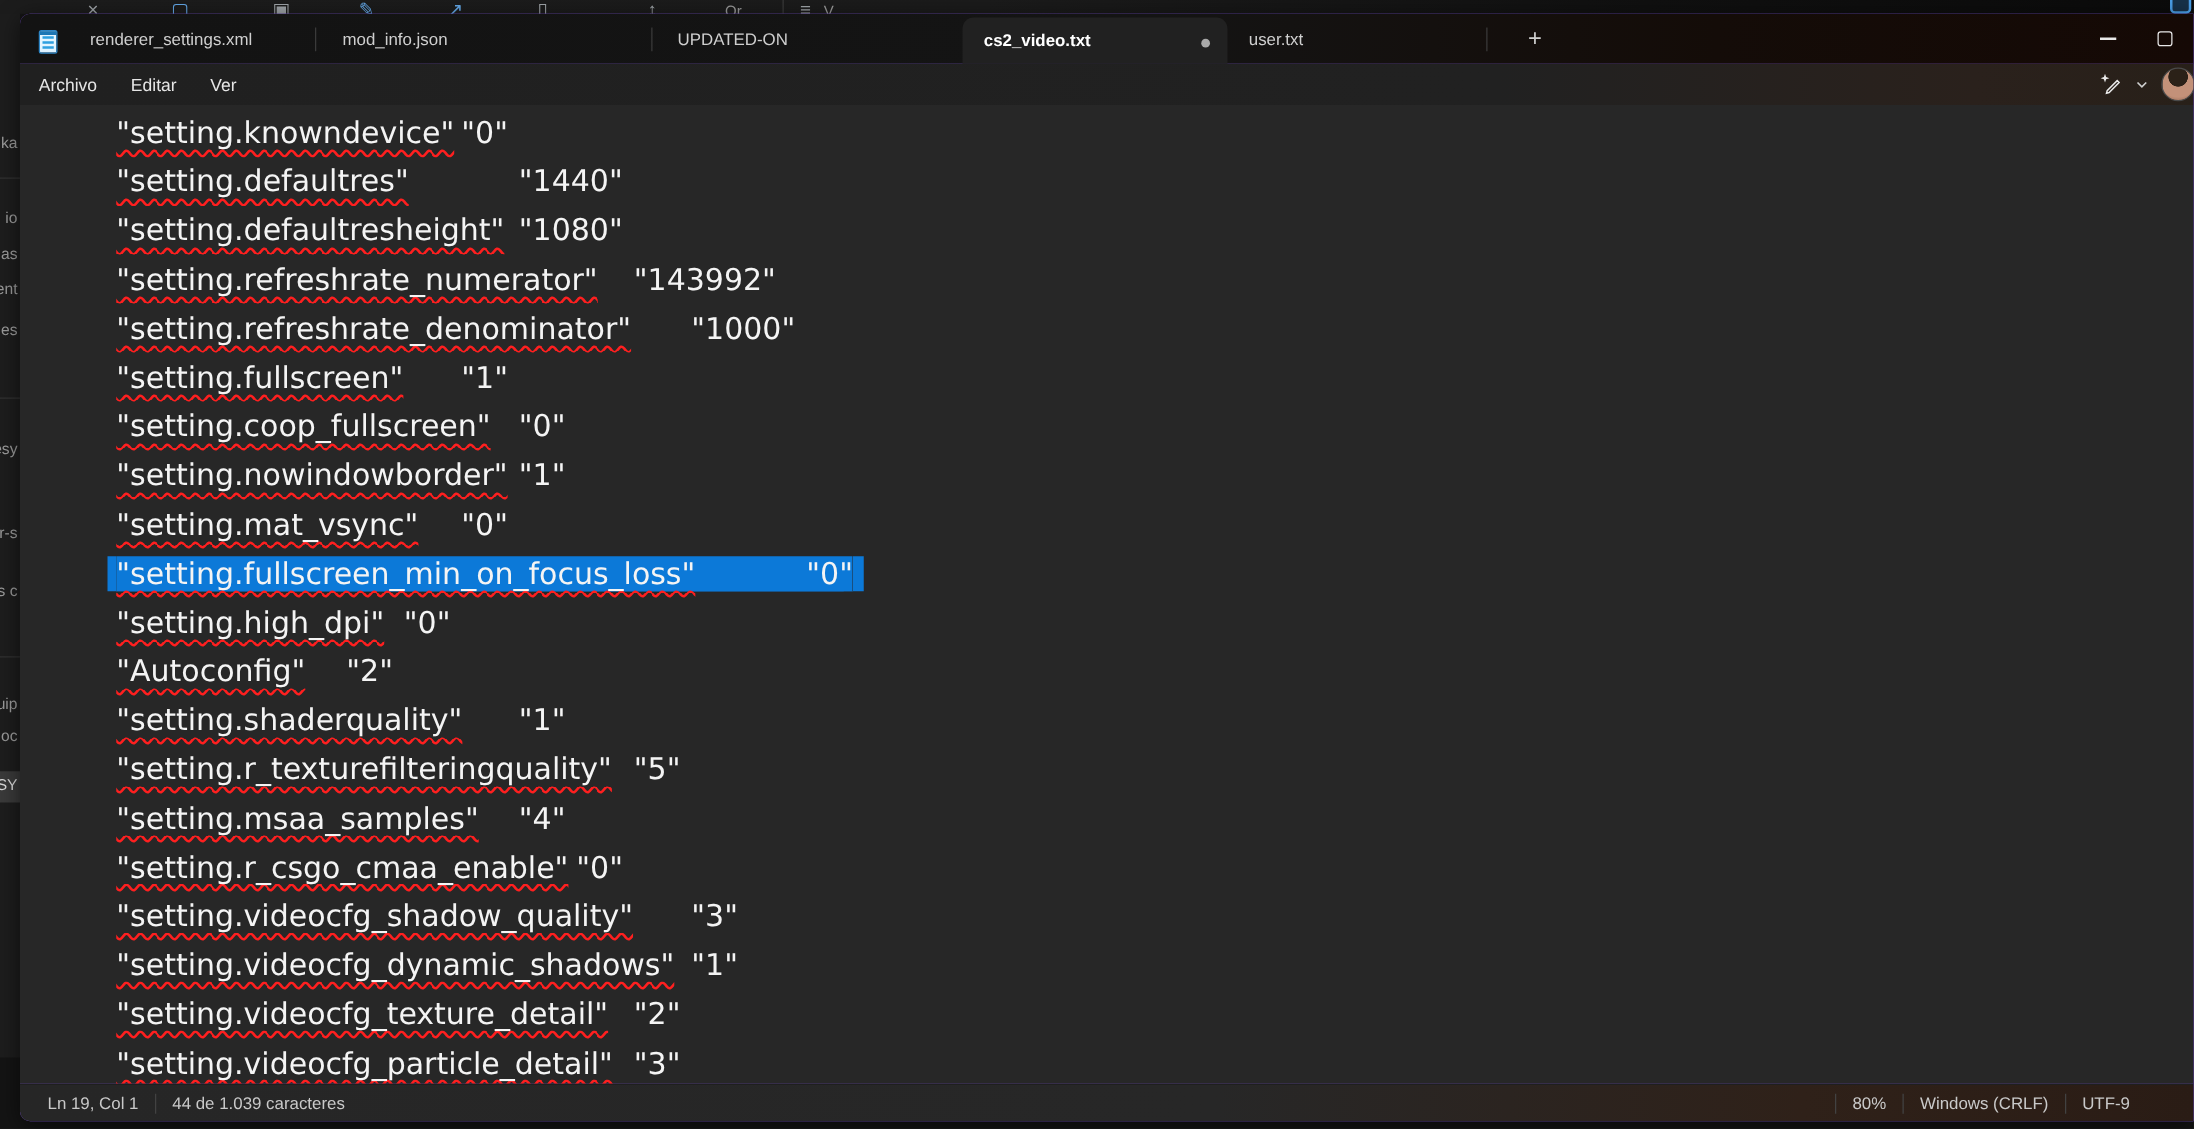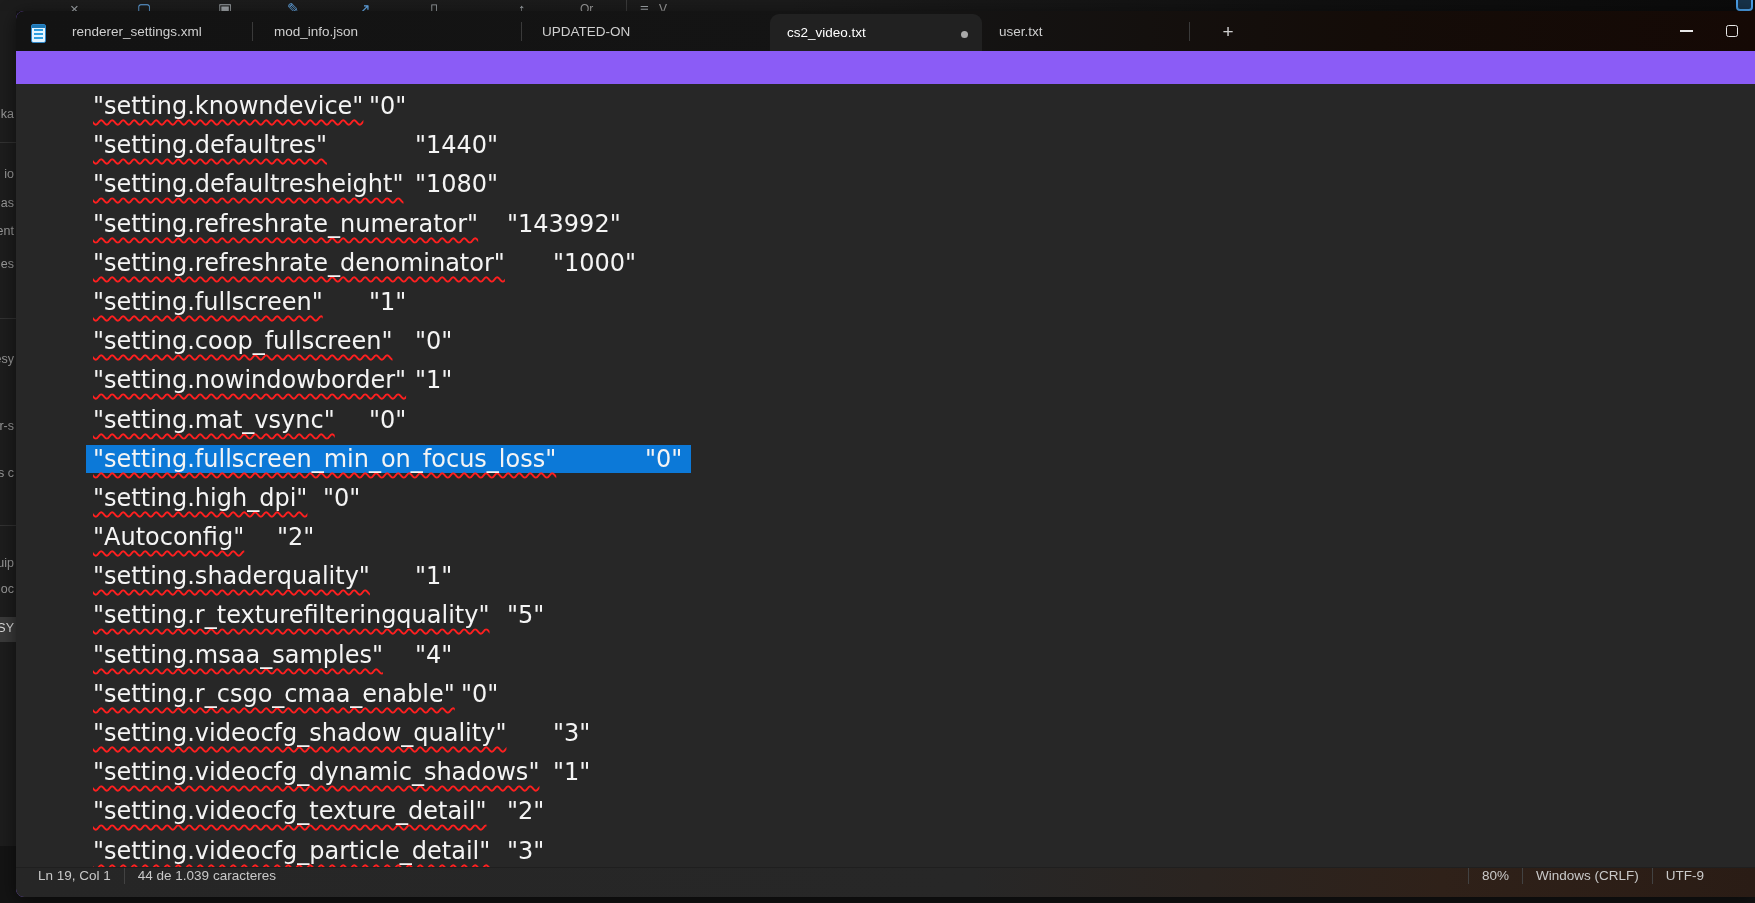--- a/index.html
+++ b/index.html
@@ -38,21 +38,21 @@
     position:absolute;left:0;top:0;width:100%;height:40px;
     background:linear-gradient(90deg,#131313 0%,#141414 52%,#140c08 78%,#150905 100%);
   }
   #app-icon{position:absolute;left:15px;top:13px;width:15px;height:19px;border-radius:2px;
     background:linear-gradient(180deg,#e9f7ff 0%,#dff2ff 100%);border:1px solid #2e86c6;box-sizing:border-box;}
   #app-icon:before{content:"";position:absolute;left:2px;right:2px;top:4px;height:1.5px;background:#2e9fe0;box-shadow:0 4px 0 #2e9fe0,0 8px 0 #2e9fe0;}
   #app-icon:after{content:"";position:absolute;left:0;top:0;right:0;height:3px;background:#1d77b5;}
   .tab{position:absolute;top:0;height:40px;display:flex;align-items:center;padding-left:17px;box-sizing:border-box;cursor:default;}
   .tab-label{font-size:13.5px;color:#cfcfcf;white-space:nowrap;}
   .tab.active{top:3px;height:37px;background:#212121;border-radius:9px 9px 0 0;}
-  .tab.active .tab-label{color:#ffffff;font-weight:normal;}
+  .tab.active .tab-label{color:#ffffff;font-weight:bold;}
   .tab-dot{position:absolute;right:14px;top:17px;width:7px;height:7px;border-radius:50%;background:#a9a9a9;}
   .tabsep{position:absolute;top:11px;width:1px;height:19px;background:#3a3a3a;}
   #new-tab{position:absolute;left:1198px;top:8px;width:28px;height:26px;border-radius:5px;
     color:#cfcfcf;font-size:19px;line-height:25px;text-align:center;font-weight:300;}
   #win-controls{position:absolute;right:0;top:0;height:40px;display:flex;}
   .win-btn{width:46px;height:40px;display:flex;align-items:center;justify-content:center;}
   #min-glyph{width:13px;height:1.5px;background:#e8e8e8;}
   #max-glyph{width:10px;height:10px;border:1.4px solid #e8e8e8;border-radius:2.5px;}
   
   #menubar{
@@ -82,21 +82,21 @@
     text-decoration-line:underline;text-decoration-style:wavy;
     text-decoration-color:#ff1f1f;text-decoration-thickness:1.8px;
     text-underline-offset:5px;text-decoration-skip-ink:none;
   }
   .ed-content.sel{background:#0c79d8;box-shadow:-7px 0 0 #0c79d8,9px 0 0 #0c79d8;}
   
   #statusbar{
     position:absolute;left:0;bottom:0;width:100%;height:30px;
     background:linear-gradient(90deg,#262626 0%,#272727 55%,#2f2119 82%,#2a1c15 100%);
     border-top:1px solid #1f1f1f;box-sizing:border-box;
-    display:flex;align-items:flex-start;font-size:13.5px;color:#c9c9c9;
+    display:flex;align-items:center;font-size:13.5px;color:#c9c9c9;
   }
   .sb-seg{padding:0 13px;white-space:nowrap;}
   .sb-div{width:1px;height:16px;background:#424242;}
   #sb-left-pad{width:9px;}
   #sb-spacer{flex:1;}
   #sb-right-pad{width:38px;}
 </style>
 </head>
 <body>
 
@@ -162,20 +162,37 @@
     <div id="win-controls">
       <div class="win-btn">
           <div id="min-glyph"></div>
         </div>
       <div class="win-btn">
           <div id="max-glyph"></div>
         </div>
     </div>
   </div>
 
+  <div id="menubar">
+    <div id="menu-host" style="display:flex;align-items:center;">
+        <div class="menu-item">Archivo</div>
+        <div class="menu-item">Editar</div>
+        <div class="menu-item">Ver</div>
+      </div>
+    <div id="menubar-right">
+      <svg id="copilot-icon" viewBox="0 0 19 19">
+        <path d="M5 1 L5.9 3.6 L8.5 4.5 L5.9 5.4 L5 8 L4.1 5.4 L1.5 4.5 L4.1 3.6 Z" fill="#e8e8e8"></path>
+        <path d="M6.2 16.6 l2.1-.55 8-8 -1.55-1.55 -8 8 z" fill="none" stroke="#e8e8e8" stroke-width="1.2"></path>
+      </svg>
+      <svg id="chevron-icon" viewBox="0 0 11 11">
+        <polyline points="2,4 5.5,7.5 9,4" fill="none" stroke="#cfcfcf" stroke-width="1.3"></polyline>
+      </svg>
+      <div id="avatar"></div>
+    </div>
+  </div>
 
   <div id="editor">
     <div id="lines-host">
         <div class="ed-line"><span class="ed-content"><span class="ed-name">"setting.knowndevice"</span>	<span class="ed-value">"0"</span></span></div>
         <div class="ed-line"><span class="ed-content"><span class="ed-name">"setting.defaultres"</span>		<span class="ed-value">"1440"</span></span></div>
         <div class="ed-line"><span class="ed-content"><span class="ed-name">"setting.defaultresheight"</span>	<span class="ed-value">"1080"</span></span></div>
         <div class="ed-line"><span class="ed-content"><span class="ed-name">"setting.refreshrate_numerator"</span>	<span class="ed-value">"143992"</span></span></div>
         <div class="ed-line"><span class="ed-content"><span class="ed-name">"setting.refreshrate_denominator"</span>	<span class="ed-value">"1000"</span></span></div>
         <div class="ed-line"><span class="ed-content"><span class="ed-name">"setting.fullscreen"</span>	<span class="ed-value">"1"</span></span></div>
         <div class="ed-line"><span class="ed-content"><span class="ed-name">"setting.coop_fullscreen"</span>	<span class="ed-value">"0"</span></span></div>

